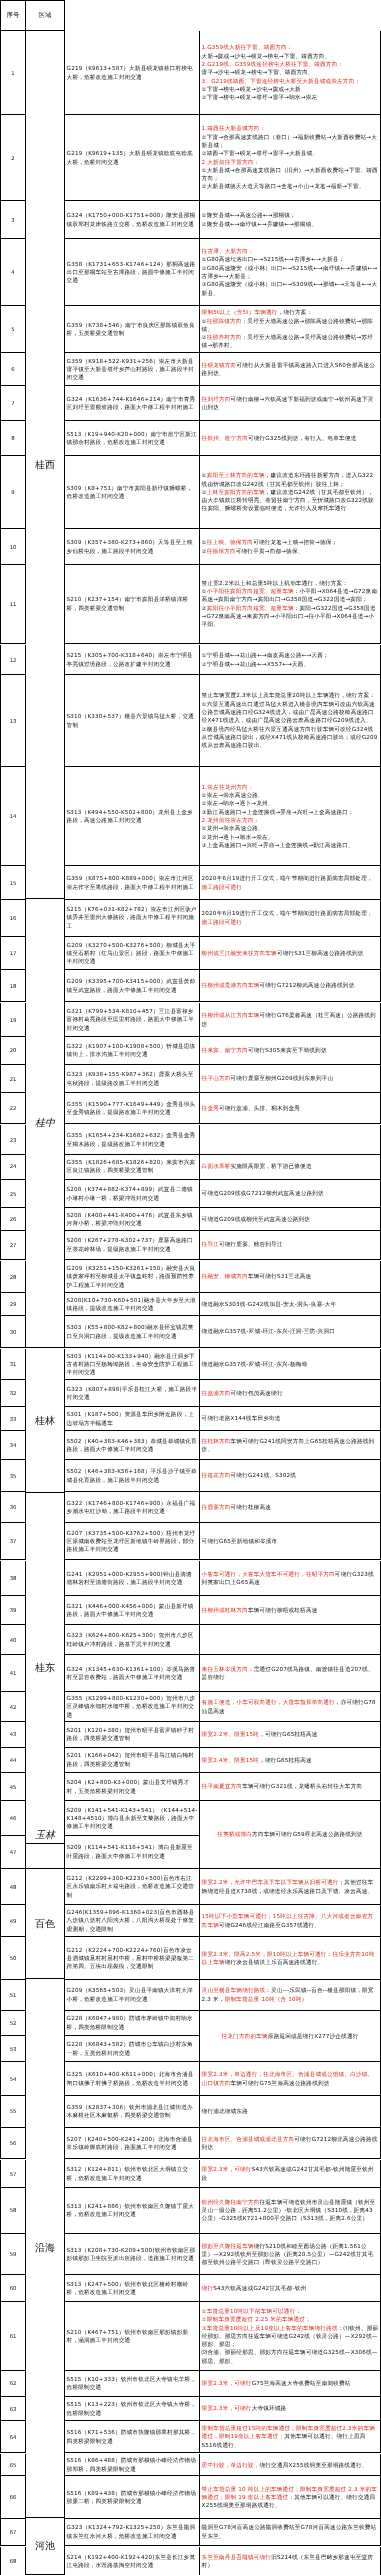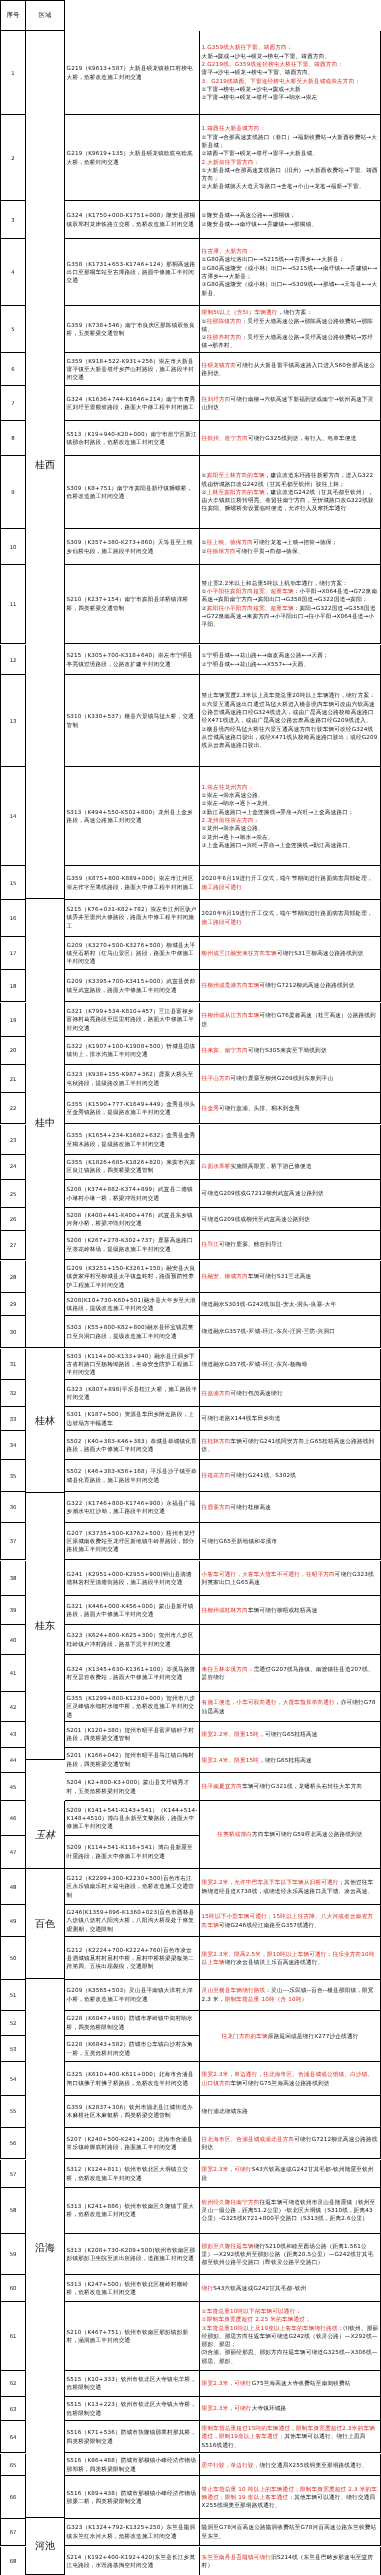--- a/index.html
+++ b/index.html
@@ -21,23 +21,23 @@
   .detwrap { width:100%; }
 </style>
 </head>
 <body>
 
 <div id="sheet">
   <div class="cell c-no hdr leftedge">序号</div>
   <div class="cell c-reg hdr">区域</div>
   <div id="rows-container">
       <div class="cell c-reg" style="top: 31px; height: 868px;">桂西</div>
-      <div class="cell c-reg" style="top: 899px; height: 449px;">桂中</div>
+      <div class="cell c-reg" style="top: 899px; height: 449px; font-style: italic;">桂中</div>
       <div class="cell c-reg" style="top: 1349px; height: 144px;">桂林</div>
-      <div class="cell c-reg" style="top: 1492px; height: 268px;">桂东</div>
+      <div class="cell c-reg" style="top: 1492px; height: 352px;">桂东</div>
       <div class="cell c-reg" style="top: 1801px; height: 68px; font-style: italic;">玉林</div>
       <div class="cell c-reg" style="top: 1869px; height: 110px;">百色</div>
       <div class="cell c-reg" style="top: 1979px; height: 539px;">沿海</div>
       <div class="cell c-reg" style="top: 2518px; height: 57px;">河池</div>
       <div class="cell c-no leftedge" style="top: 31px; height: 84px;">1</div>
       <div class="cell c-info" style="top: 31px; height: 84px;">G219（K9613+587）大新县硕龙镇巷口村榜屯大桥，危桥改造施工封闭交通</div>
       <div class="cell c-det" style="top: 31px; height: 84px;">
         <div class="detwrap">
           <span class="line"><span class="red">1.G359线大新往下雷、靖西方向：</span></span>
           <span class="line"><span>大新→陇或→沙屯→硕龙→榜屯→下雷、靖西方向。</span></span>

